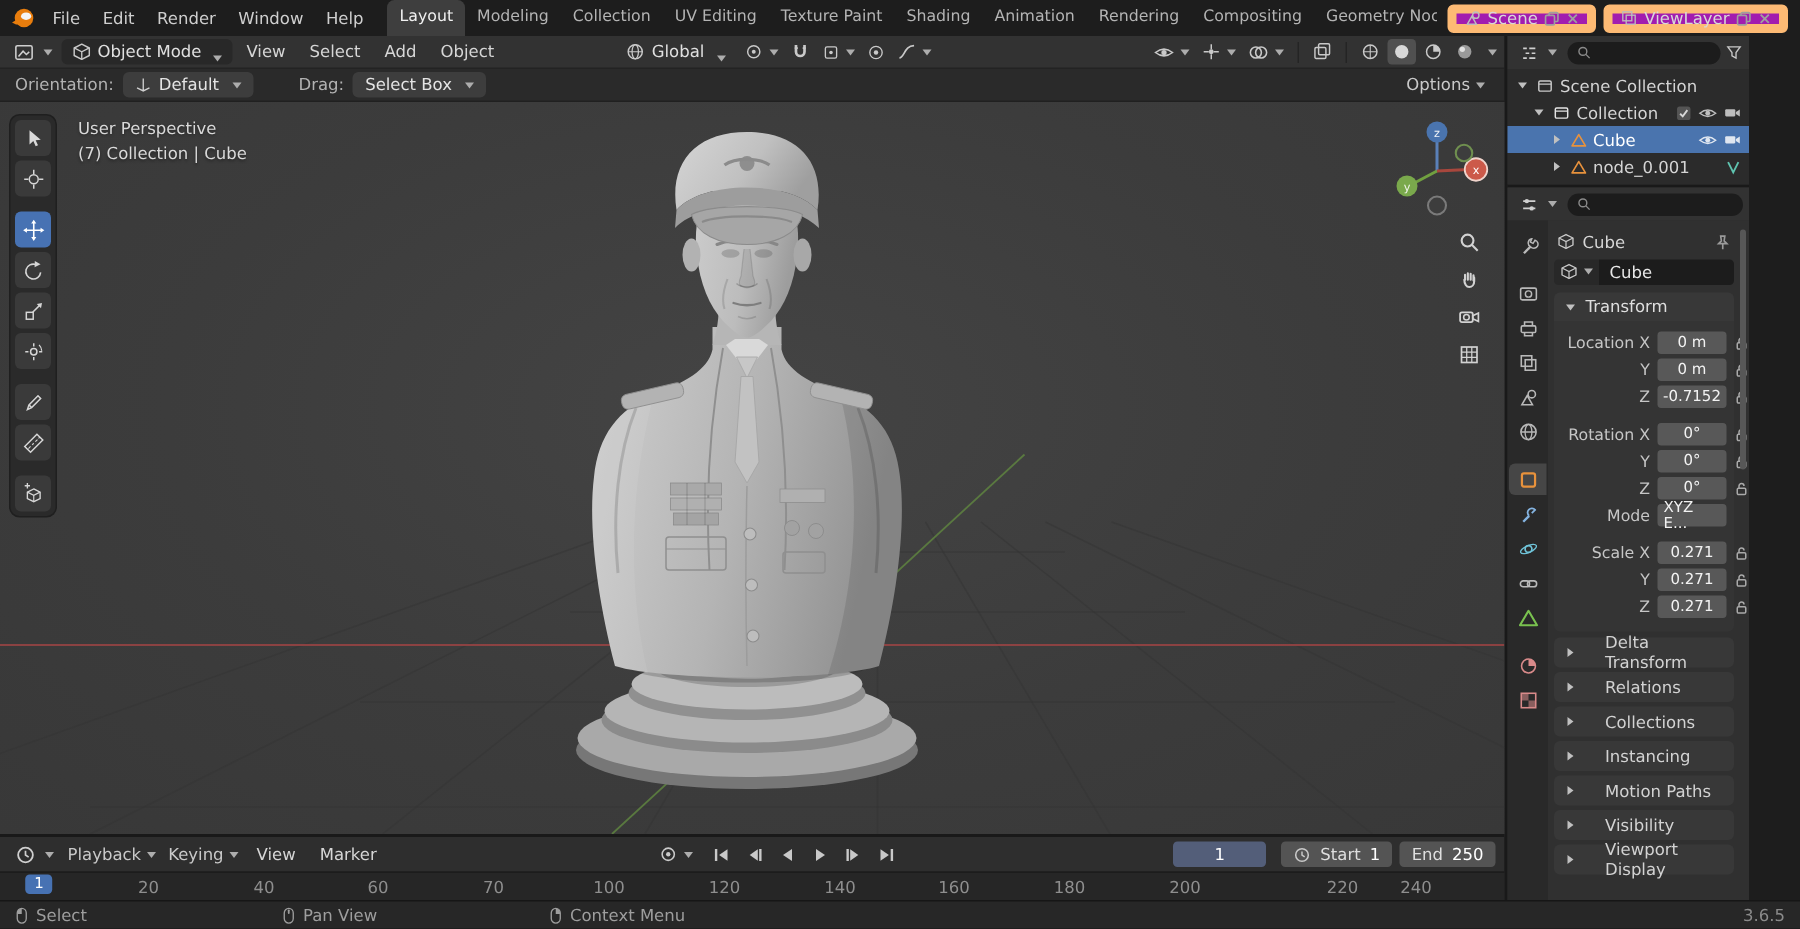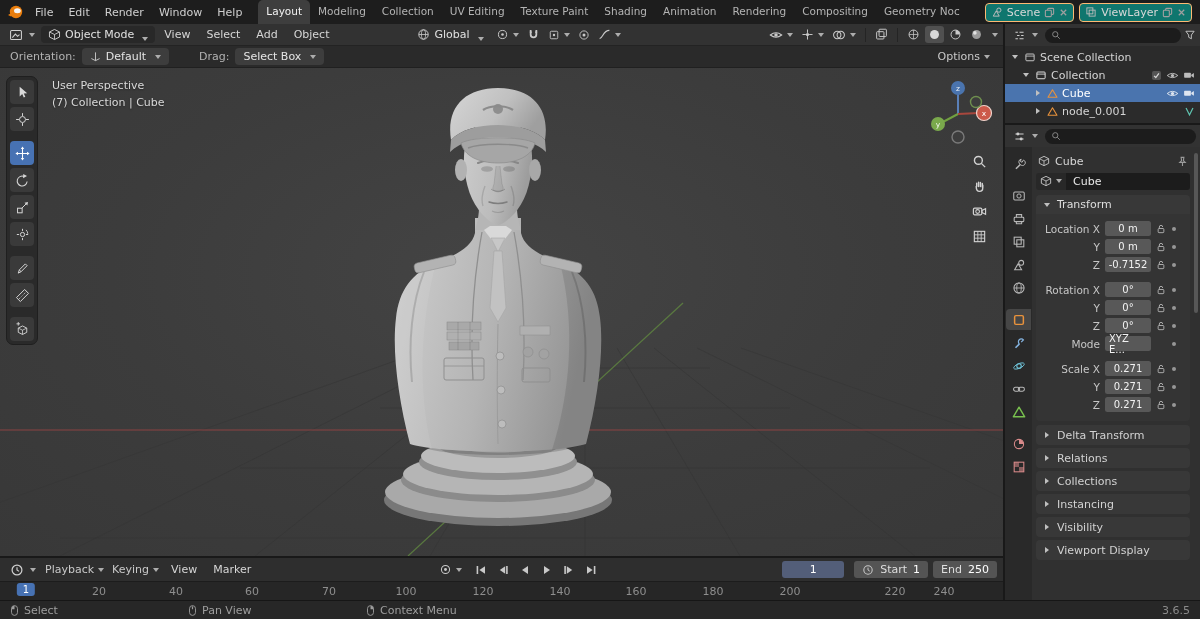--- a/index.html
+++ b/index.html
@@ -11,38 +11,38 @@
 .chev{display:inline-block;width:0;height:0;border-left:3.2px solid transparent;border-right:3.2px solid transparent;border-top:4px solid #adadad;margin-left:4px;flex:none}
 .spacer{flex:1}
 
 .topbar{height:24px;flex:none;display:flex;align-items:center;padding:0 8px 0 6px;background:#1d1d1d;gap:1px}
 .logo{width:18px;height:18px;margin-right:3px;flex:none}
 .menu-item{padding:3px 7px;border-radius:3px;color:#cfcfcf;white-space:nowrap}
 .workspace-tabs{display:flex;align-items:stretch;margin-left:8px;flex:1 1 auto;min-width:0;overflow:hidden;height:24px}
 .ws-tab{padding:5px 8px 0 8px;color:#b4b4b4;white-space:nowrap;border-radius:5px 5px 0 0;font-size:10.5px}
 .ws-tab.active{background:#3e3e3e;color:#f1f1f1}
 .topbar-right{display:flex;align-items:center;gap:5px;flex:none;margin-left:6px}
-.id-field{display:flex;align-items:center;gap:4px;background:#0f766e;border:1px solid #fdba74;border-radius:4px;padding:1px 5px;height:19px;color:#d8d8d8;white-space:nowrap}
+.id-field{display:flex;align-items:center;gap:4px;background:#a21caf;border:6px solid #fdba74;border-radius:4px;padding:1px 5px;height:19px;color:#d8d8d8;white-space:nowrap}
 .id-mini{color:#9f9f9f;display:flex;align-items:center}
 
 .ed-header{height:22px;flex:none;display:flex;align-items:center;background:#323232;padding:0 5px;gap:2px;border-bottom:1px solid #232323}
 .hdr-menu{padding:2px 7px;border-radius:3px;color:#d6d6d6;white-space:nowrap}
 .dd{display:flex;align-items:flex-end;gap:4px;background:#282828;border-radius:4px;padding:2px 7px;white-space:nowrap;color:#e0e0e0}
 .icon-btn{display:flex;align-items:center;padding:2px 3px;border-radius:3px;color:#c9c9c9}
 .icon-btn.active{background:#505050}
 .editor-icon{display:flex;align-items:center;gap:2px;padding:2px 4px;border-radius:3px;color:#cfcfcf}
 .vsep{width:1px;height:14px;background:#242424;margin:0 4px}
 
 .tool-settings{height:22px;flex:none;display:flex;align-items:center;background:#2a2a2a;padding:0 10px;gap:6px;border-bottom:1px solid #202020}
 .ts-label{color:#b2b2b2}
 .ts-field{display:flex;align-items:center;gap:5px;background:#3d3d3d;border-radius:4px;padding:2px 8px;color:#e4e4e4;white-space:nowrap}
 
 .main{flex:1;display:flex;min-height:0}
 .left-col{width:1003px;flex:none;display:flex;flex-direction:column;min-height:0}
-.right-col{width:197px;flex:none;display:flex;flex-direction:column;border-left:2px solid #191919;background:#2b2b2b}
+.right-col{width:163px;flex:none;display:flex;flex-direction:column;border-left:2px solid #191919;background:#2b2b2b}
 
 .viewport{position:relative;flex:1;background:radial-gradient(ellipse at 50% 42%,#444444 0%,#3c3c3c 55%,#383838 100%);overflow:hidden}
 .vp-grid{position:absolute;inset:0;width:100%;height:100%}
 .bust{position:absolute;left:348px;top:8px;width:300px;height:460px}
 .vp-label{position:absolute;left:52px;top:9px;line-height:17px;color:#d9d9d9;text-shadow:0 1px 2px rgba(0,0,0,.4)}
 .left-toolbar{position:absolute;left:6px;top:8px;width:32px;background:rgba(42,42,42,.96);border:1px solid #1f1f1f;border-radius:7px;padding:3px;display:flex;flex-direction:column;gap:3px;align-items:center}
 .tool-btn{width:24px;height:24px;border-radius:4px;background:#3a3a3a;display:flex;align-items:center;justify-content:center;flex:none}
 .tool-btn.active{background:#4772b3}
 .tool-sep{height:4px}
 .gizmo{position:absolute;right:10px;top:8px;width:70px;height:70px}
@@ -87,21 +87,21 @@
 .name-field{flex:1;height:17px;background:#1c1c1c;border-radius:0 3px 3px 0;display:flex;align-items:center;padding:0 7px;color:#e8e8e8;min-width:0}
 .panel-hdr{height:19px;background:#383838;border-radius:4px 4px 0 0;display:flex;align-items:center;gap:5px;padding:0 6px;color:#dedede}
 .panel-body{background:#343434;border-radius:0 0 4px 4px;padding:5px 2px 7px 0;margin-bottom:4px}
 .f-row{display:flex;align-items:center;height:17px;margin:1px 0}
 .f-row.gap{margin-top:8px}
 .f-label{width:64px;text-align:right;margin-right:5px;color:#c6c6c6;font-size:10.5px;flex:none;white-space:nowrap}
 .f-value{width:46px;height:15px;background:#585858;border-radius:2.5px;color:#f2f2f2;font-size:10px;display:flex;align-items:center;justify-content:center;flex:none}
 .f-value.enum{justify-content:space-between;padding:0 4px}
 .f-lock{margin-left:5px;color:#a9a9a9;flex:none}
 .f-dot{width:4px;height:4px;border-radius:50%;background:#969696;margin-left:6px;flex:none}
-.collapsed{height:20px;background:#383838;border-radius:4px;display:flex;align-items:center;gap:5px;padding:0 6px;color:#d2d2d2;margin:3px 0}
+.collapsed{height:20px;background:#383838;border-radius:4px;display:flex;align-items:center;gap:18px;padding:0 6px;color:#d2d2d2;margin:3px 0}
 .props-scroll{position:absolute;right:2px;top:6px;width:4px;height:160px;background:#575757;border-radius:2px}
 </style>
 </head>
 <body>
 
 <svg width="0" height="0" style="position:absolute">
 <defs>
 <symbol id="i-mag" viewBox="0 0 16 16">
         <circle cx="6.8" cy="6.8" r="4.2" fill="none" stroke="currentColor" stroke-width="1.5"></circle>
         <line x1="10" y1="10" x2="14" y2="14" stroke="currentColor" stroke-width="1.5"></line>
@@ -980,20 +980,24 @@
             <div class="collapsed">
               <span class="disc closed"></span>
               <span>Collections</span>
             </div>
             <div class="collapsed">
               <span class="disc closed"></span>
               <span>Instancing</span>
             </div>
             <div class="collapsed">
               <span class="disc closed"></span>
+              <span>Motion Paths</span>
+            </div>
+            <div class="collapsed">
+              <span class="disc closed"></span>
               <span>Visibility</span>
             </div>
             <div class="collapsed">
               <span class="disc closed"></span>
               <span>Viewport Display</span>
             </div>
             <div class="props-scroll"></div>
           </div>
         </div>
       </div>

